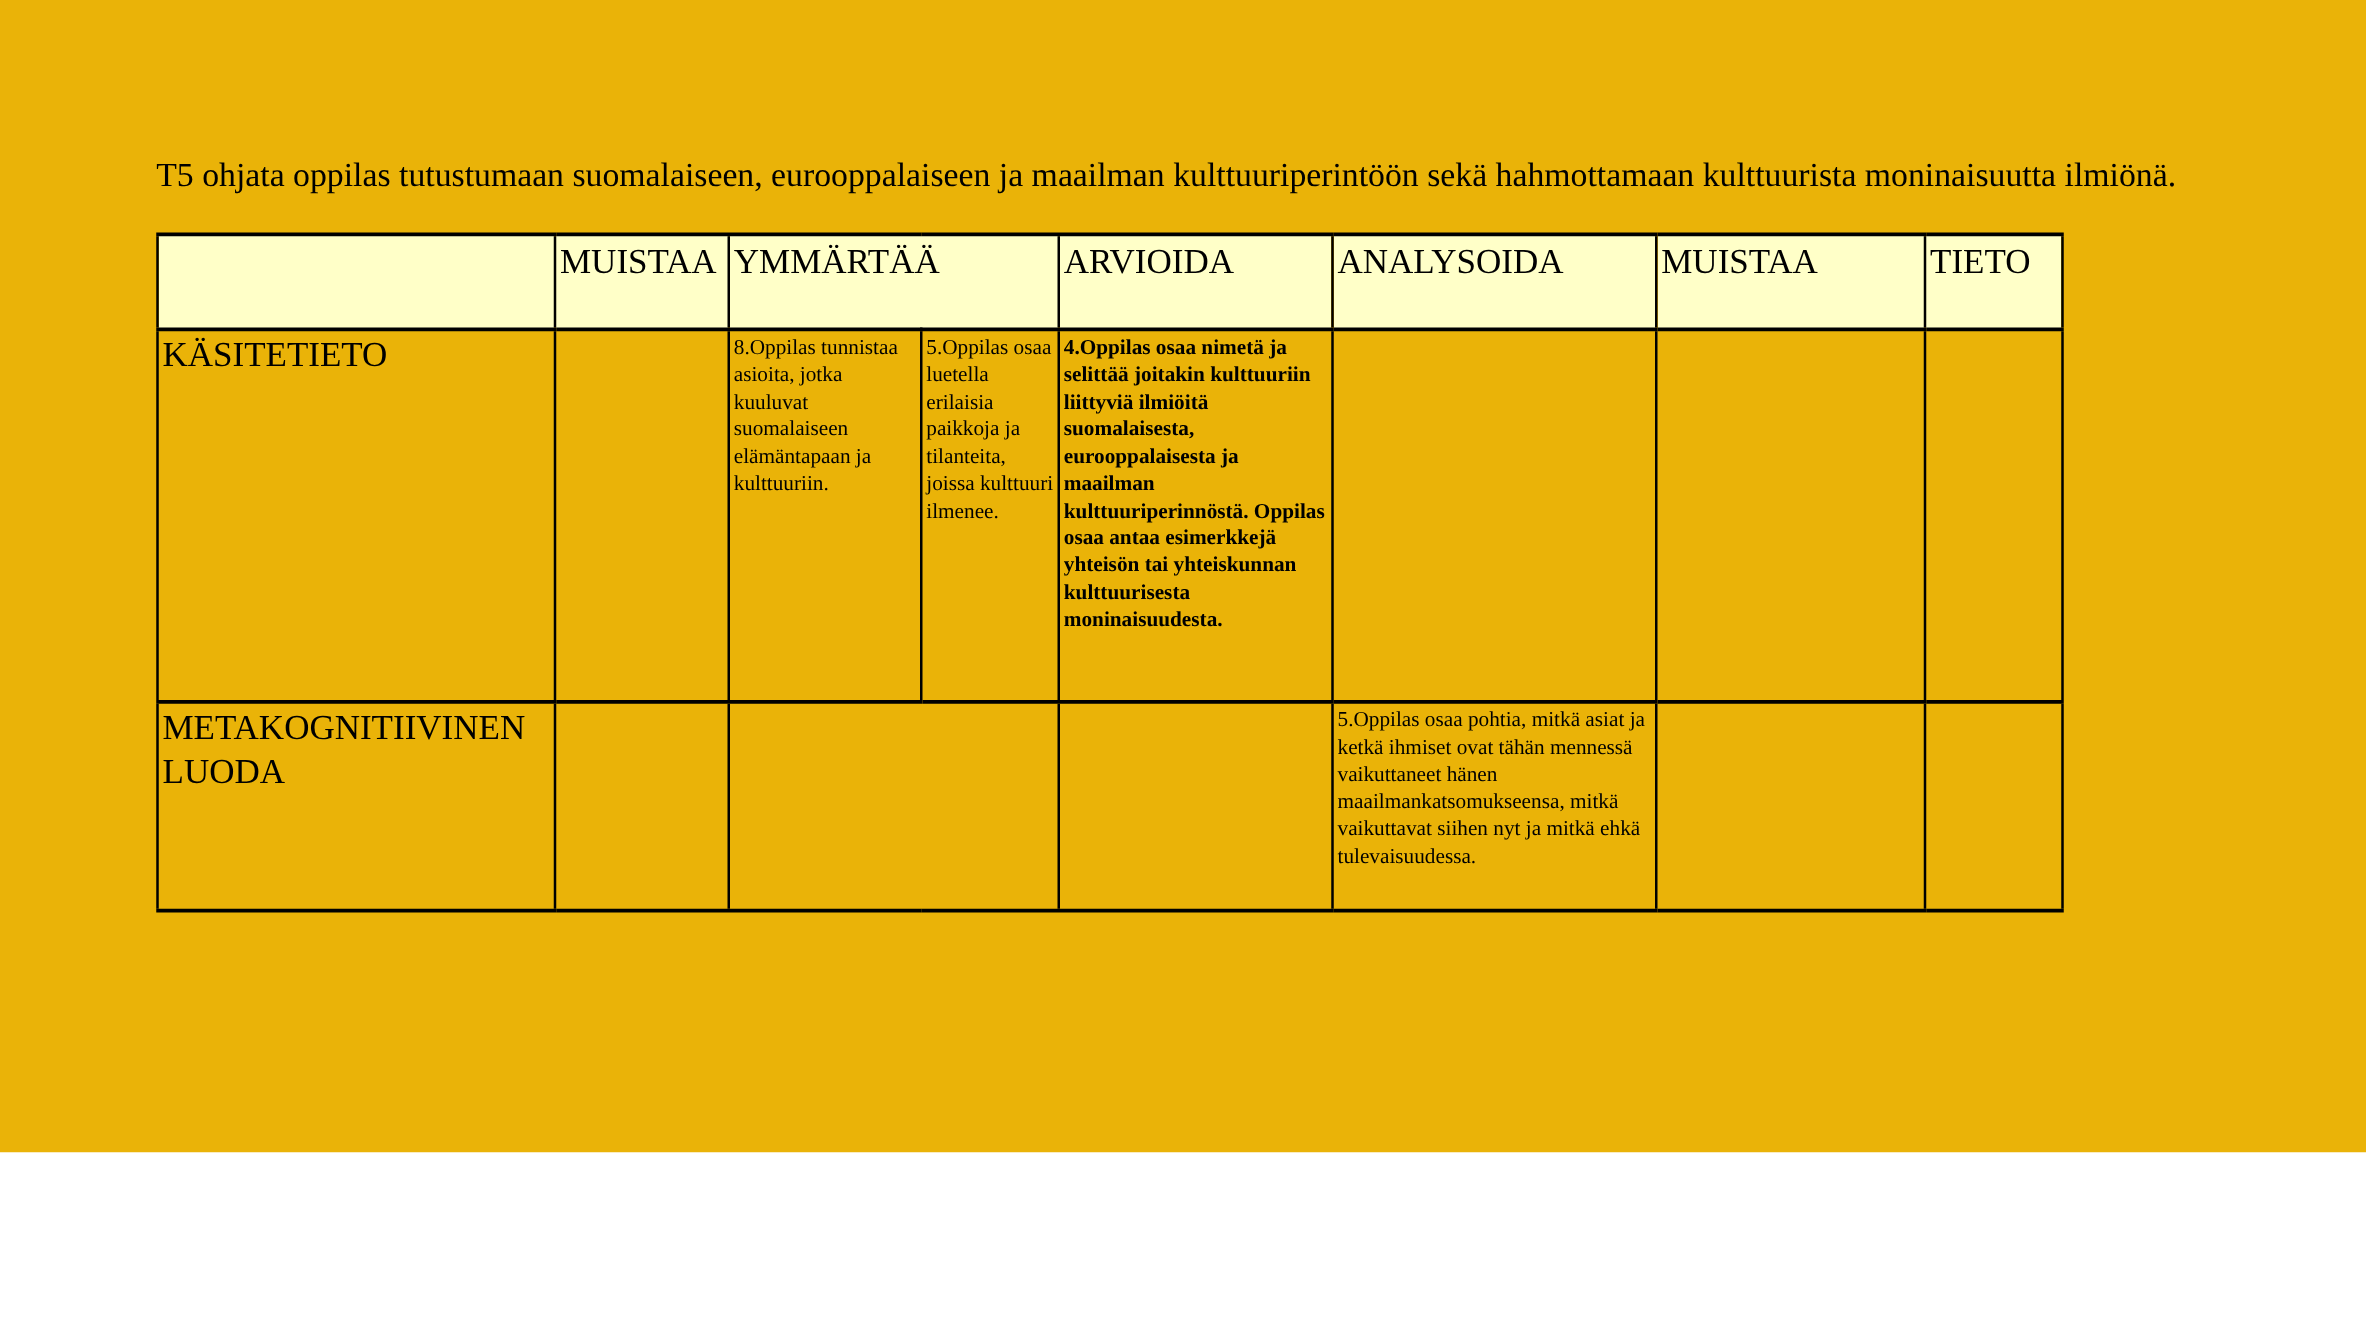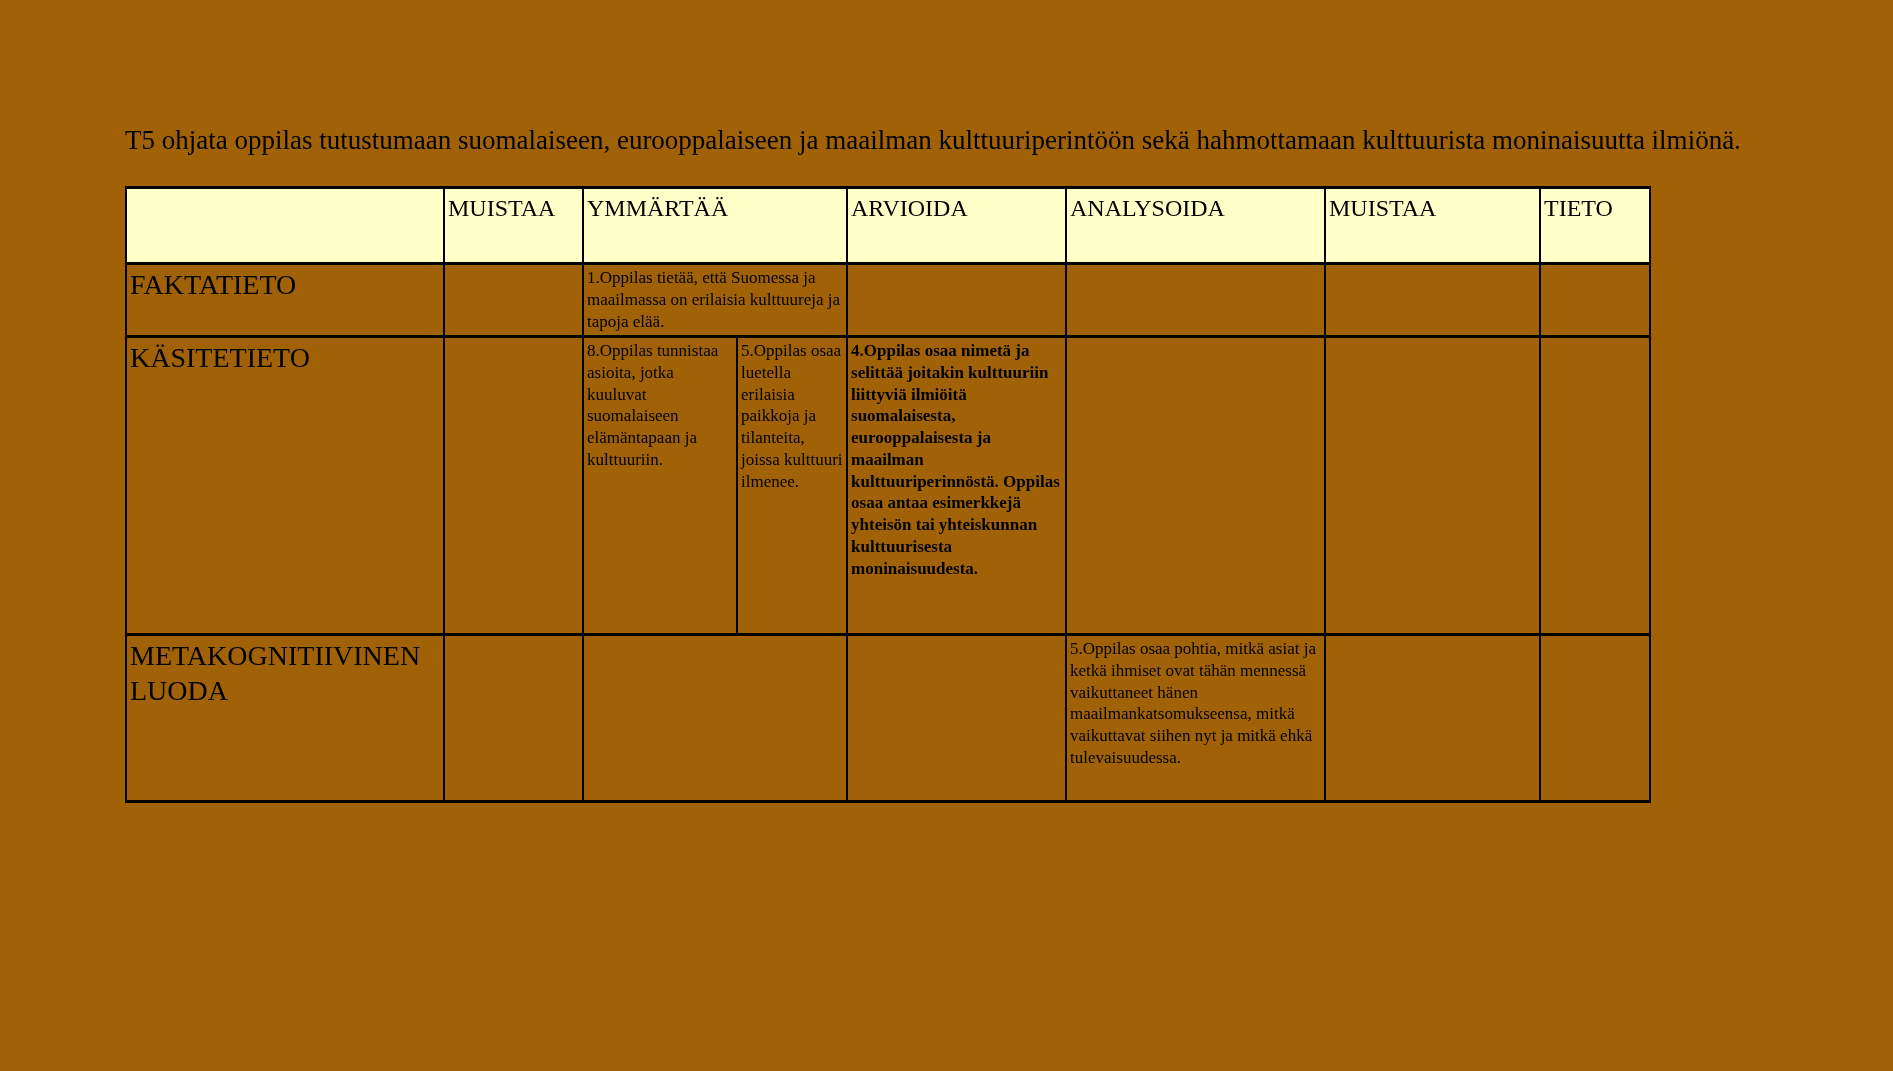--- a/index.html
+++ b/index.html
@@ -5,22 +5,22 @@
   html, body {
     margin: 0;
     padding: 0;
     background: #ffffff;
     font-family: "Liberation Serif", serif;
     color: #000000;
   }
   .page {
     position: relative;
     width: 1893px;
-    height: 1071px;
-    background: #a16207;
+    height: 922px;
+    background: #eab308;
     overflow: hidden;
     font-family: Liberation Serif, serif;
   }
   .title {
     position: absolute;
     left: 125px;
     top: 95px;
     width: 1672px;
     font-size: 27px;
     line-height: 1.35;
@@ -41,21 +41,21 @@
     border-top: 3px solid #000000;
     border-bottom: 3px solid #000000;
     vertical-align: top;
     text-align: left;
     padding: 2px 3px;
     overflow: hidden;
     word-wrap: break-word;
   }
   tr.header-row th {
     background: #FFFFC8;
-    font-size: 24px;
+    font-size: 28px;
     font-weight: normal;
     line-height: 1.1;
     padding-top: 6px;
   }
   td.row-label {
     font-size: 28px;
     line-height: 1.25;
     padding-top: 4px;
     padding-left: 5px;
   }
@@ -100,29 +100,20 @@
         <tr class="header-row" style="height:76px;">
       <th></th>
       <th>MUISTAA</th>
       <th colspan="2">YMMÄRTÄÄ</th>
       <th>ARVIOIDA</th>
       <th>ANALYSOIDA</th>
       <th>MUISTAA</th>
       <th>TIETO</th>
     </tr>
 
-    <tr style="height:73px;">
-      <td class="row-label">FAKTATIETO</td>
-      <td></td>
-      <td colspan="2" class="body-cell">1.Oppilas tietää, että Suomessa ja maailmassa on erilaisia kulttuureja ja tapoja elää.</td>
-      <td></td>
-      <td></td>
-      <td></td>
-      <td></td>
-    </tr>
 
     <tr style="height:298px;">
       <td class="row-label">KÄSITETIETO</td>
       <td></td>
       <td class="body-cell">8.Oppilas tunnistaa asioita, jotka kuuluvat suomalaiseen elämäntapaan ja kulttuuriin.</td>
       <td class="body-cell">5.Oppilas osaa luetella erilaisia paikkoja ja tilanteita, joissa kulttuuri ilmenee.</td>
       <td class="body-cell bold">4.Oppilas osaa nimetä ja selittää joitakin kulttuuriin liittyviä ilmiöitä suomalaisesta, eurooppalaisesta ja maailman kulttuuriperinnöstä. Oppilas osaa antaa esimerkkejä yhteisön tai yhteiskunnan kulttuurisesta moninaisuudesta.</td>
       <td></td>
       <td></td>
       <td></td>

